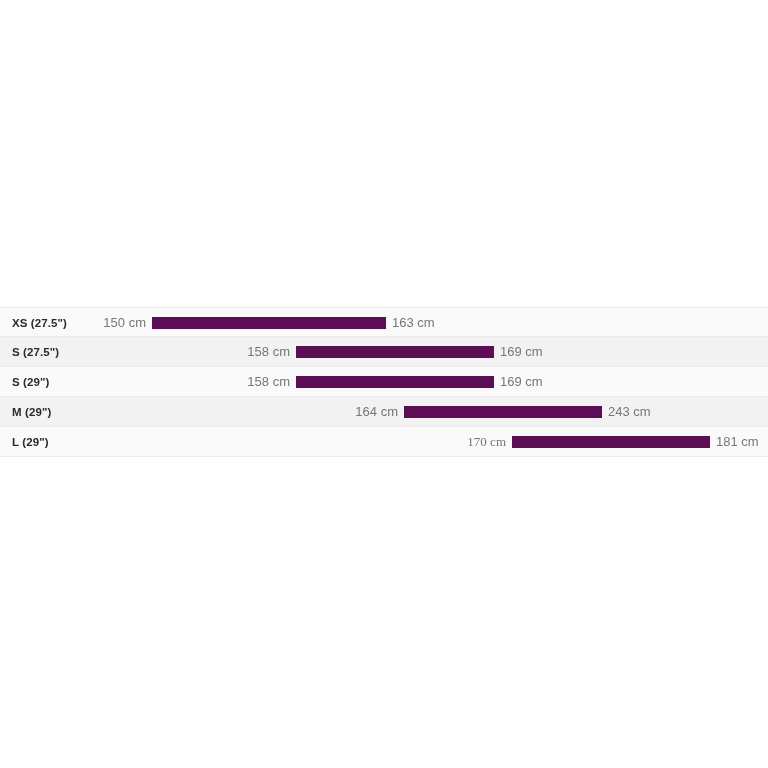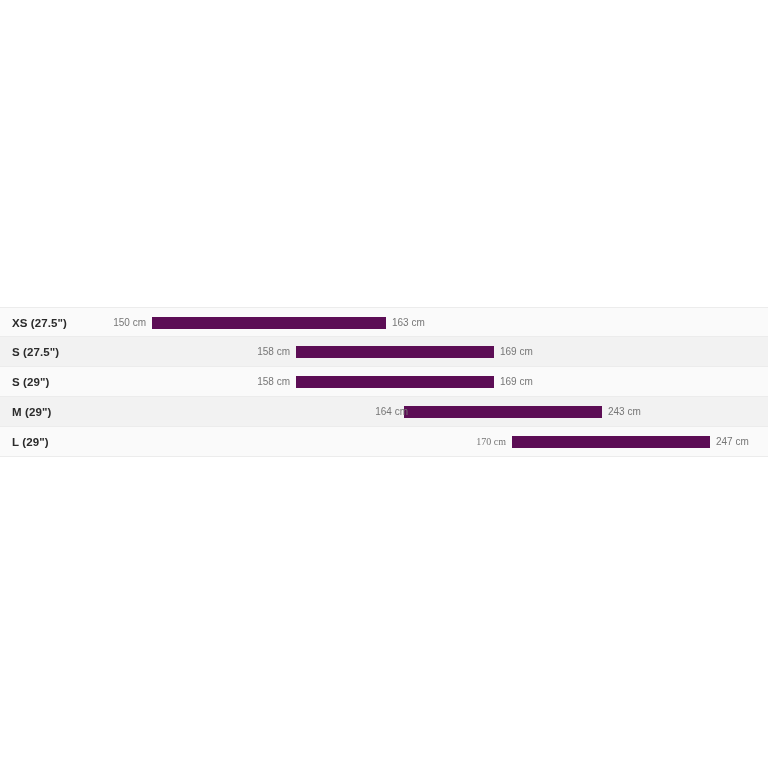--- a/index.html
+++ b/index.html
@@ -61,21 +61,21 @@
     height: 12px;
     background: #5c0d55;
   }
 
   .bar-min-label,
   .bar-max-label {
     position: absolute;
     top: 0;
     height: 30px;
     line-height: 30px;
-    font-size: 10px;
+    font-size: 13px;
     color: #767676;
     white-space: nowrap;
   }
   .bar-min-label { text-align: right; }
   .bar-max-label { text-align: left; }
 </style>
 </head>
 <body>
 
 <div id="size-chart-panel">
@@ -100,25 +100,25 @@
       <div class="bar-track">
         <div class="bar-fill" style="left: 296px; width: 198px; background: rgb(92, 13, 85); height: 12px;"></div>
         <div class="bar-min-label" style="right: 478px;">158 cm</div>
         <div class="bar-max-label" style="left: 500px;">169 cm</div>
       </div>
     </div>
     <div class="chart-row even">
       <div class="row-label">M (29")</div>
       <div class="bar-track">
         <div class="bar-fill" style="left: 404px; width: 198px; background: rgb(92, 13, 85); height: 12px;"></div>
-        <div class="bar-min-label" style="right: 360px;">164 cm</div>
+        <div class="bar-min-label" style="right: 370px;">164 cm</div>
         <div class="bar-max-label" style="left: 608px;">243 cm</div>
       </div>
     </div>
     <div class="chart-row odd">
       <div class="row-label">L (29")</div>
       <div class="bar-track">
         <div class="bar-fill" style="left: 512px; width: 198px; background: rgb(92, 13, 85); height: 12px;"></div>
         <div class="bar-min-label" style="right: 262px; font-family: Liberation Serif, serif;">170 cm</div>
-        <div class="bar-max-label" style="left: 716px;">247 cm</div>
+        <div class="bar-max-label" style="left: 716px;">181 cm</div>
       </div>
     </div>
   </div>
 
 </body></html>

